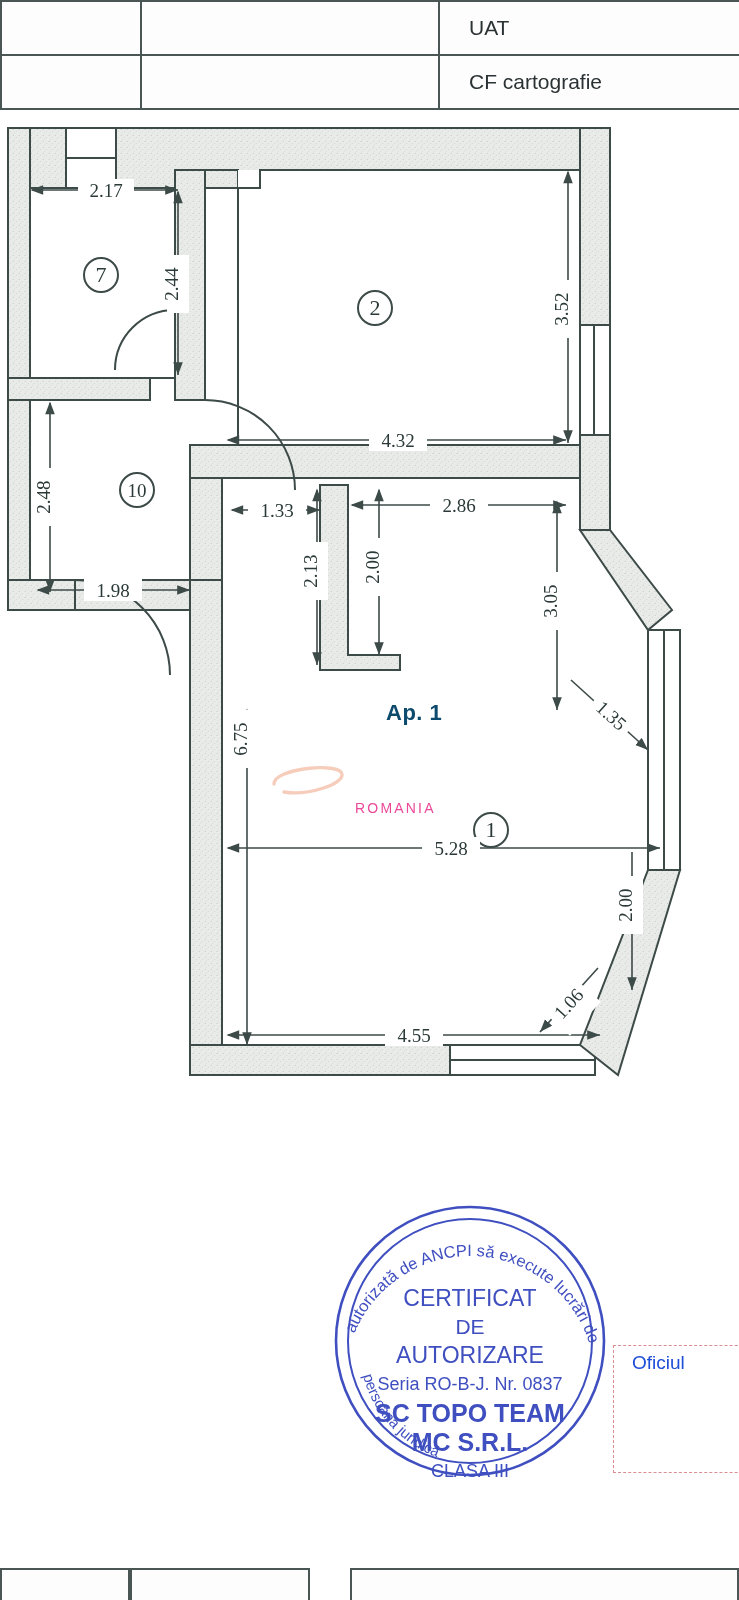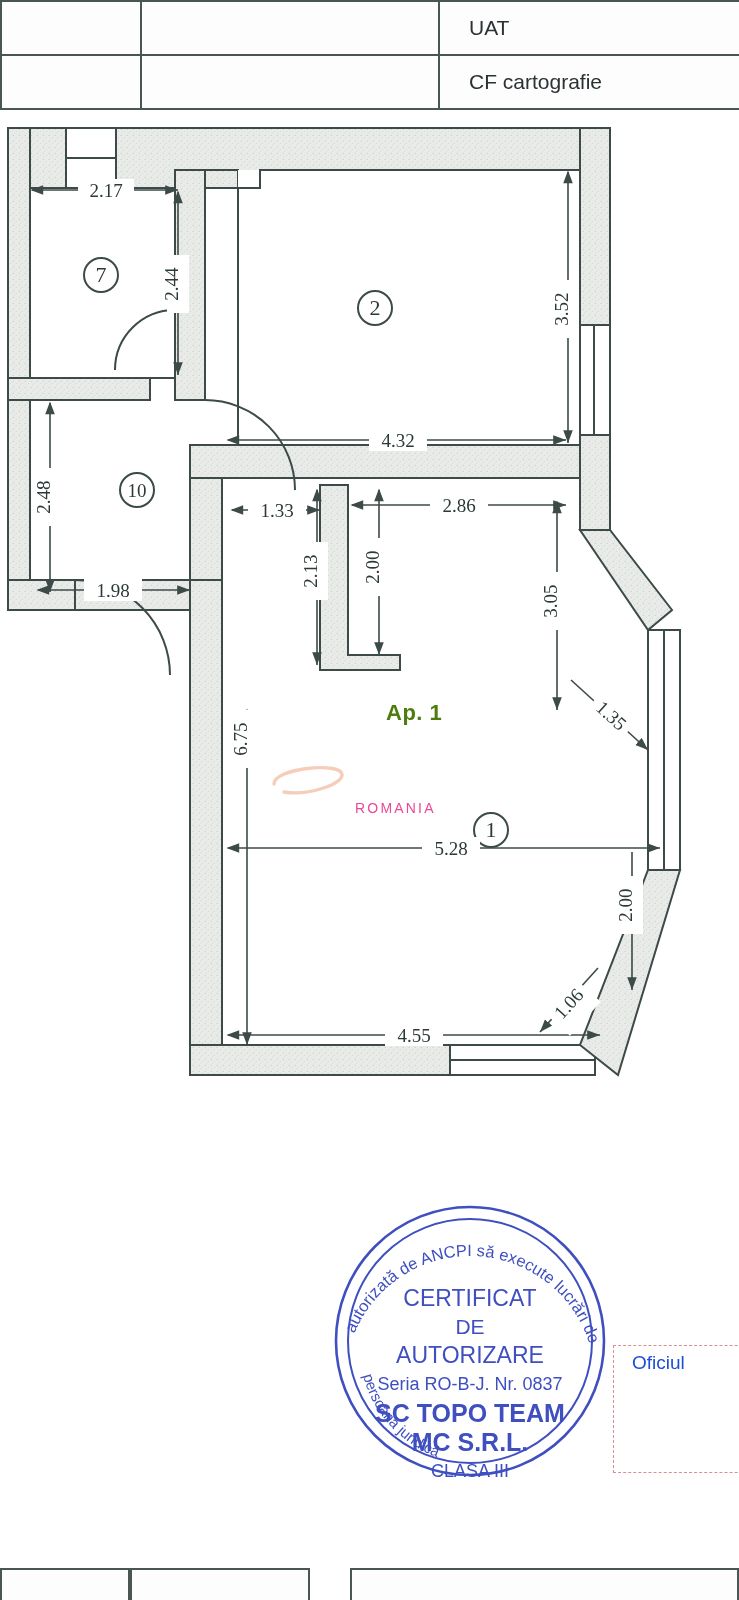--- a/index.html
+++ b/index.html
@@ -73,21 +73,21 @@
     pointer-events: none;
   }
 
   
   #ap-label {
     position: absolute;
     left: 386px; top: 700px;
     font-family: "Liberation Sans", sans-serif;
     font-size: 22px;
     font-weight: bold;
-    color: #4d7c0f;
+    color: #0c4a6e;
     letter-spacing: 0.5px;
   }
 
   
   #stamp {
     position: absolute;
     left: 325px; top: 1196px;
     width: 290px; height: 290px;
   }
   #stamp svg { display:block; }

